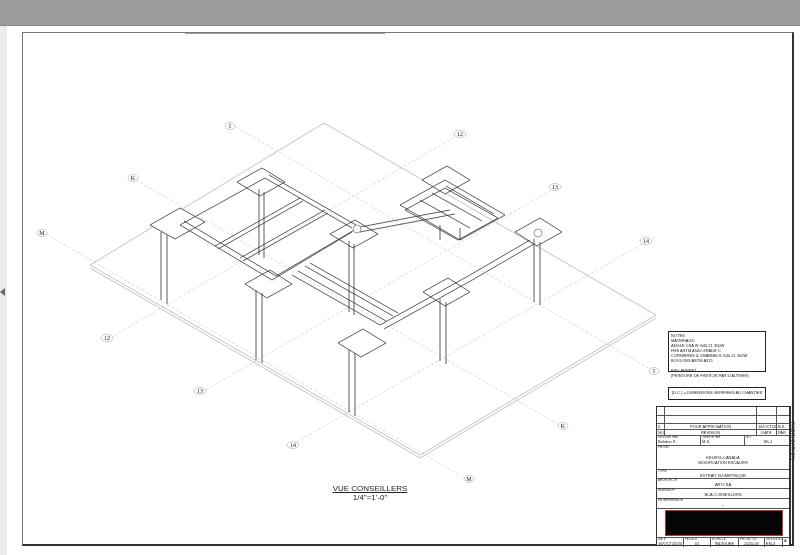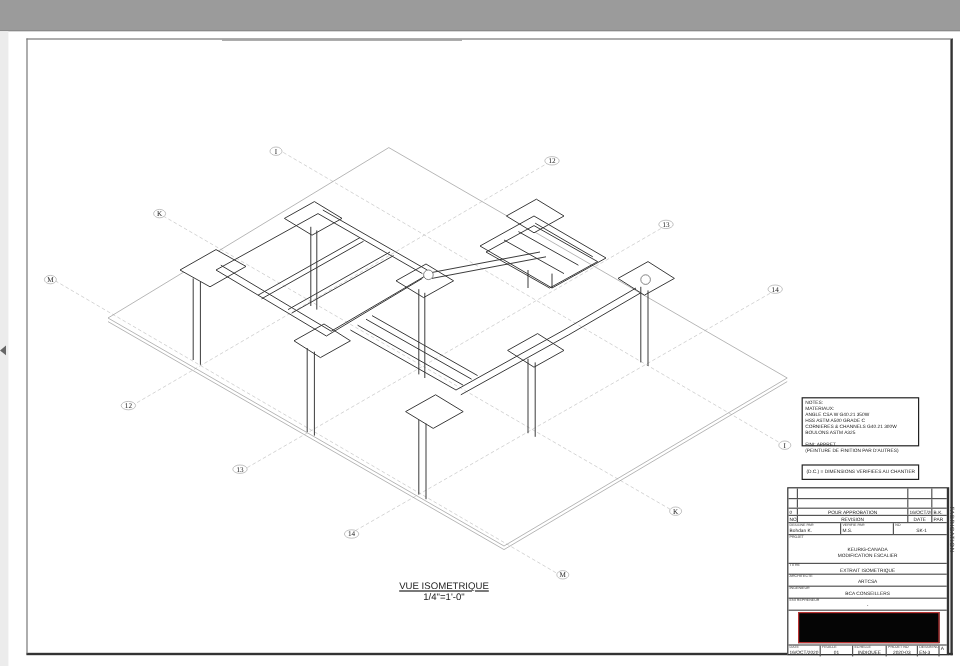--- a/index.html
+++ b/index.html
@@ -186,21 +186,21 @@
     <text x="107" y="340">12</text>
     <text x="200" y="393">13</text>
     <text x="293" y="447">14</text>
     <text x="654" y="373">I</text>
     <text x="563" y="428">K</text>
     <text x="469" y="481">M</text>
   </g>
 </svg>
 
 <div class="view-title">
-  <span class="t1">VUE ISOMETRIQUE</span>
+  <span class="t1">VUE CONSEILLERS</span>
   <span>1/4"=1'-0"</span>
 </div>
 
 <div class="notes-box">
   <div>NOTES:</div>
   <div>MATERIAUX:</div>
   <div>ANGLE CSA W G40.21 350W</div>
   <div>HSS ASTM A500 GRADE C</div>
   <div>CORNIERES &amp; CHANNELS G40.21 300W</div>
   <div>BOULONS ASTM A325</div>

